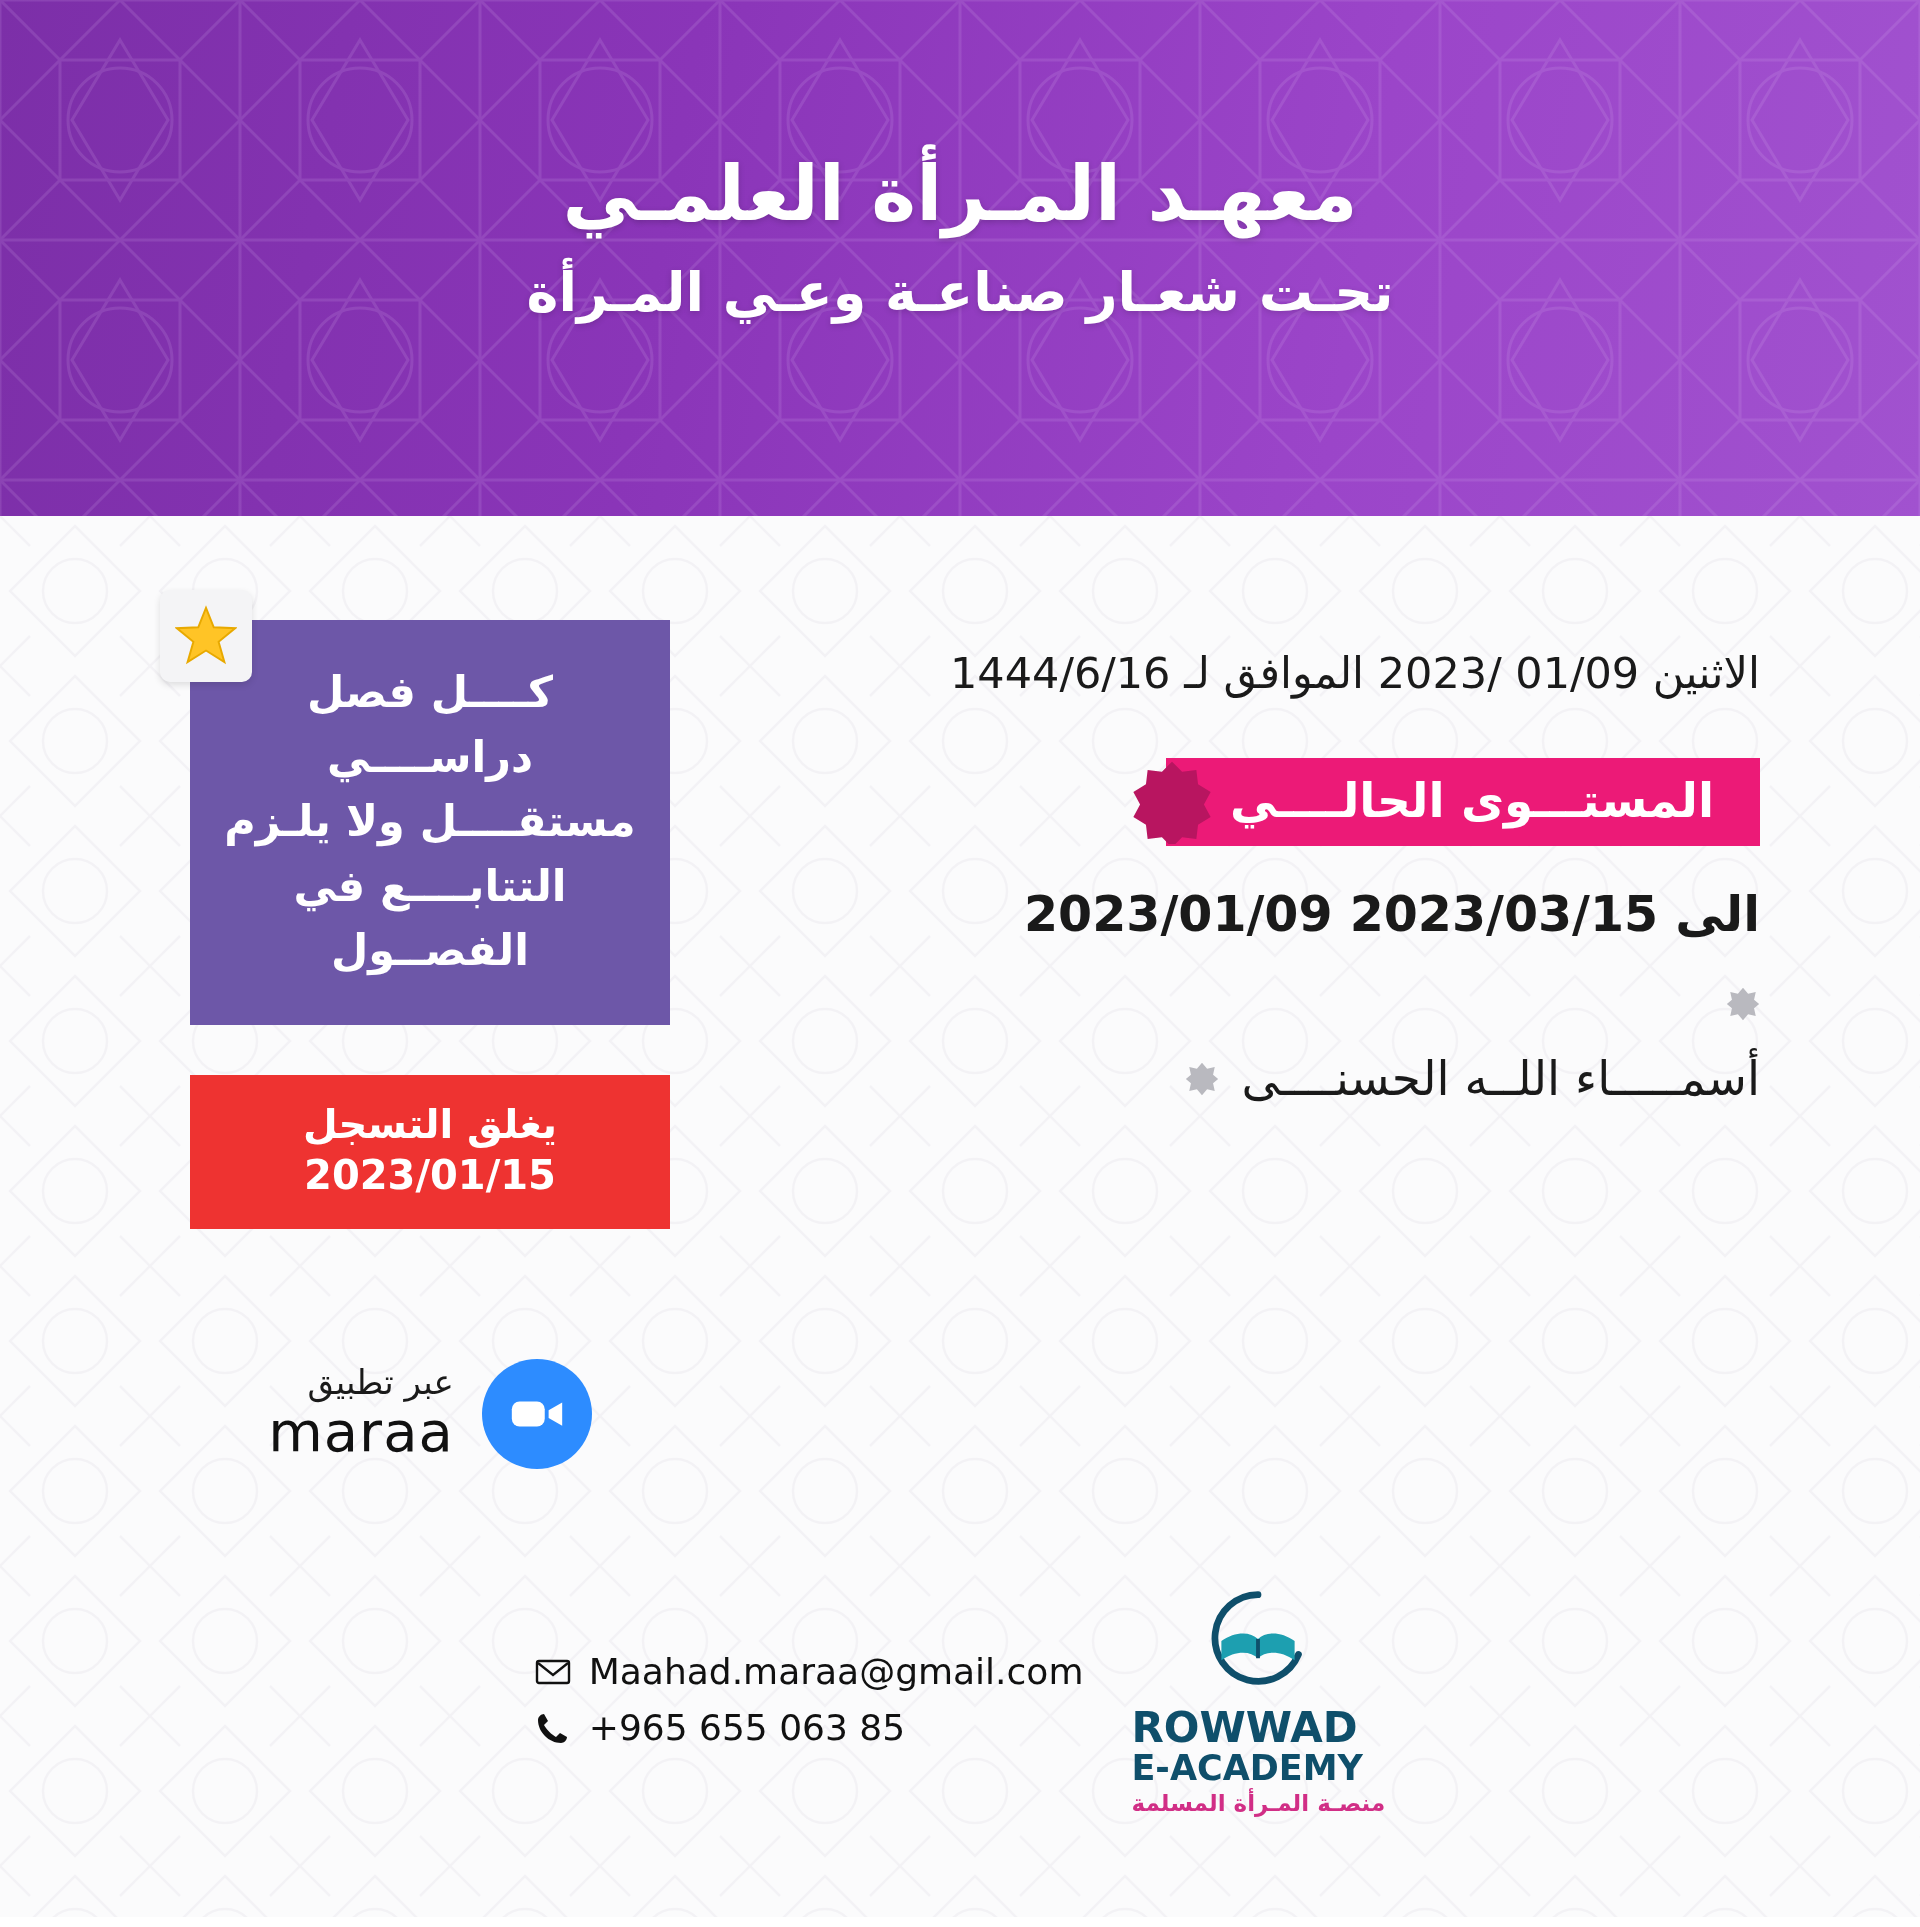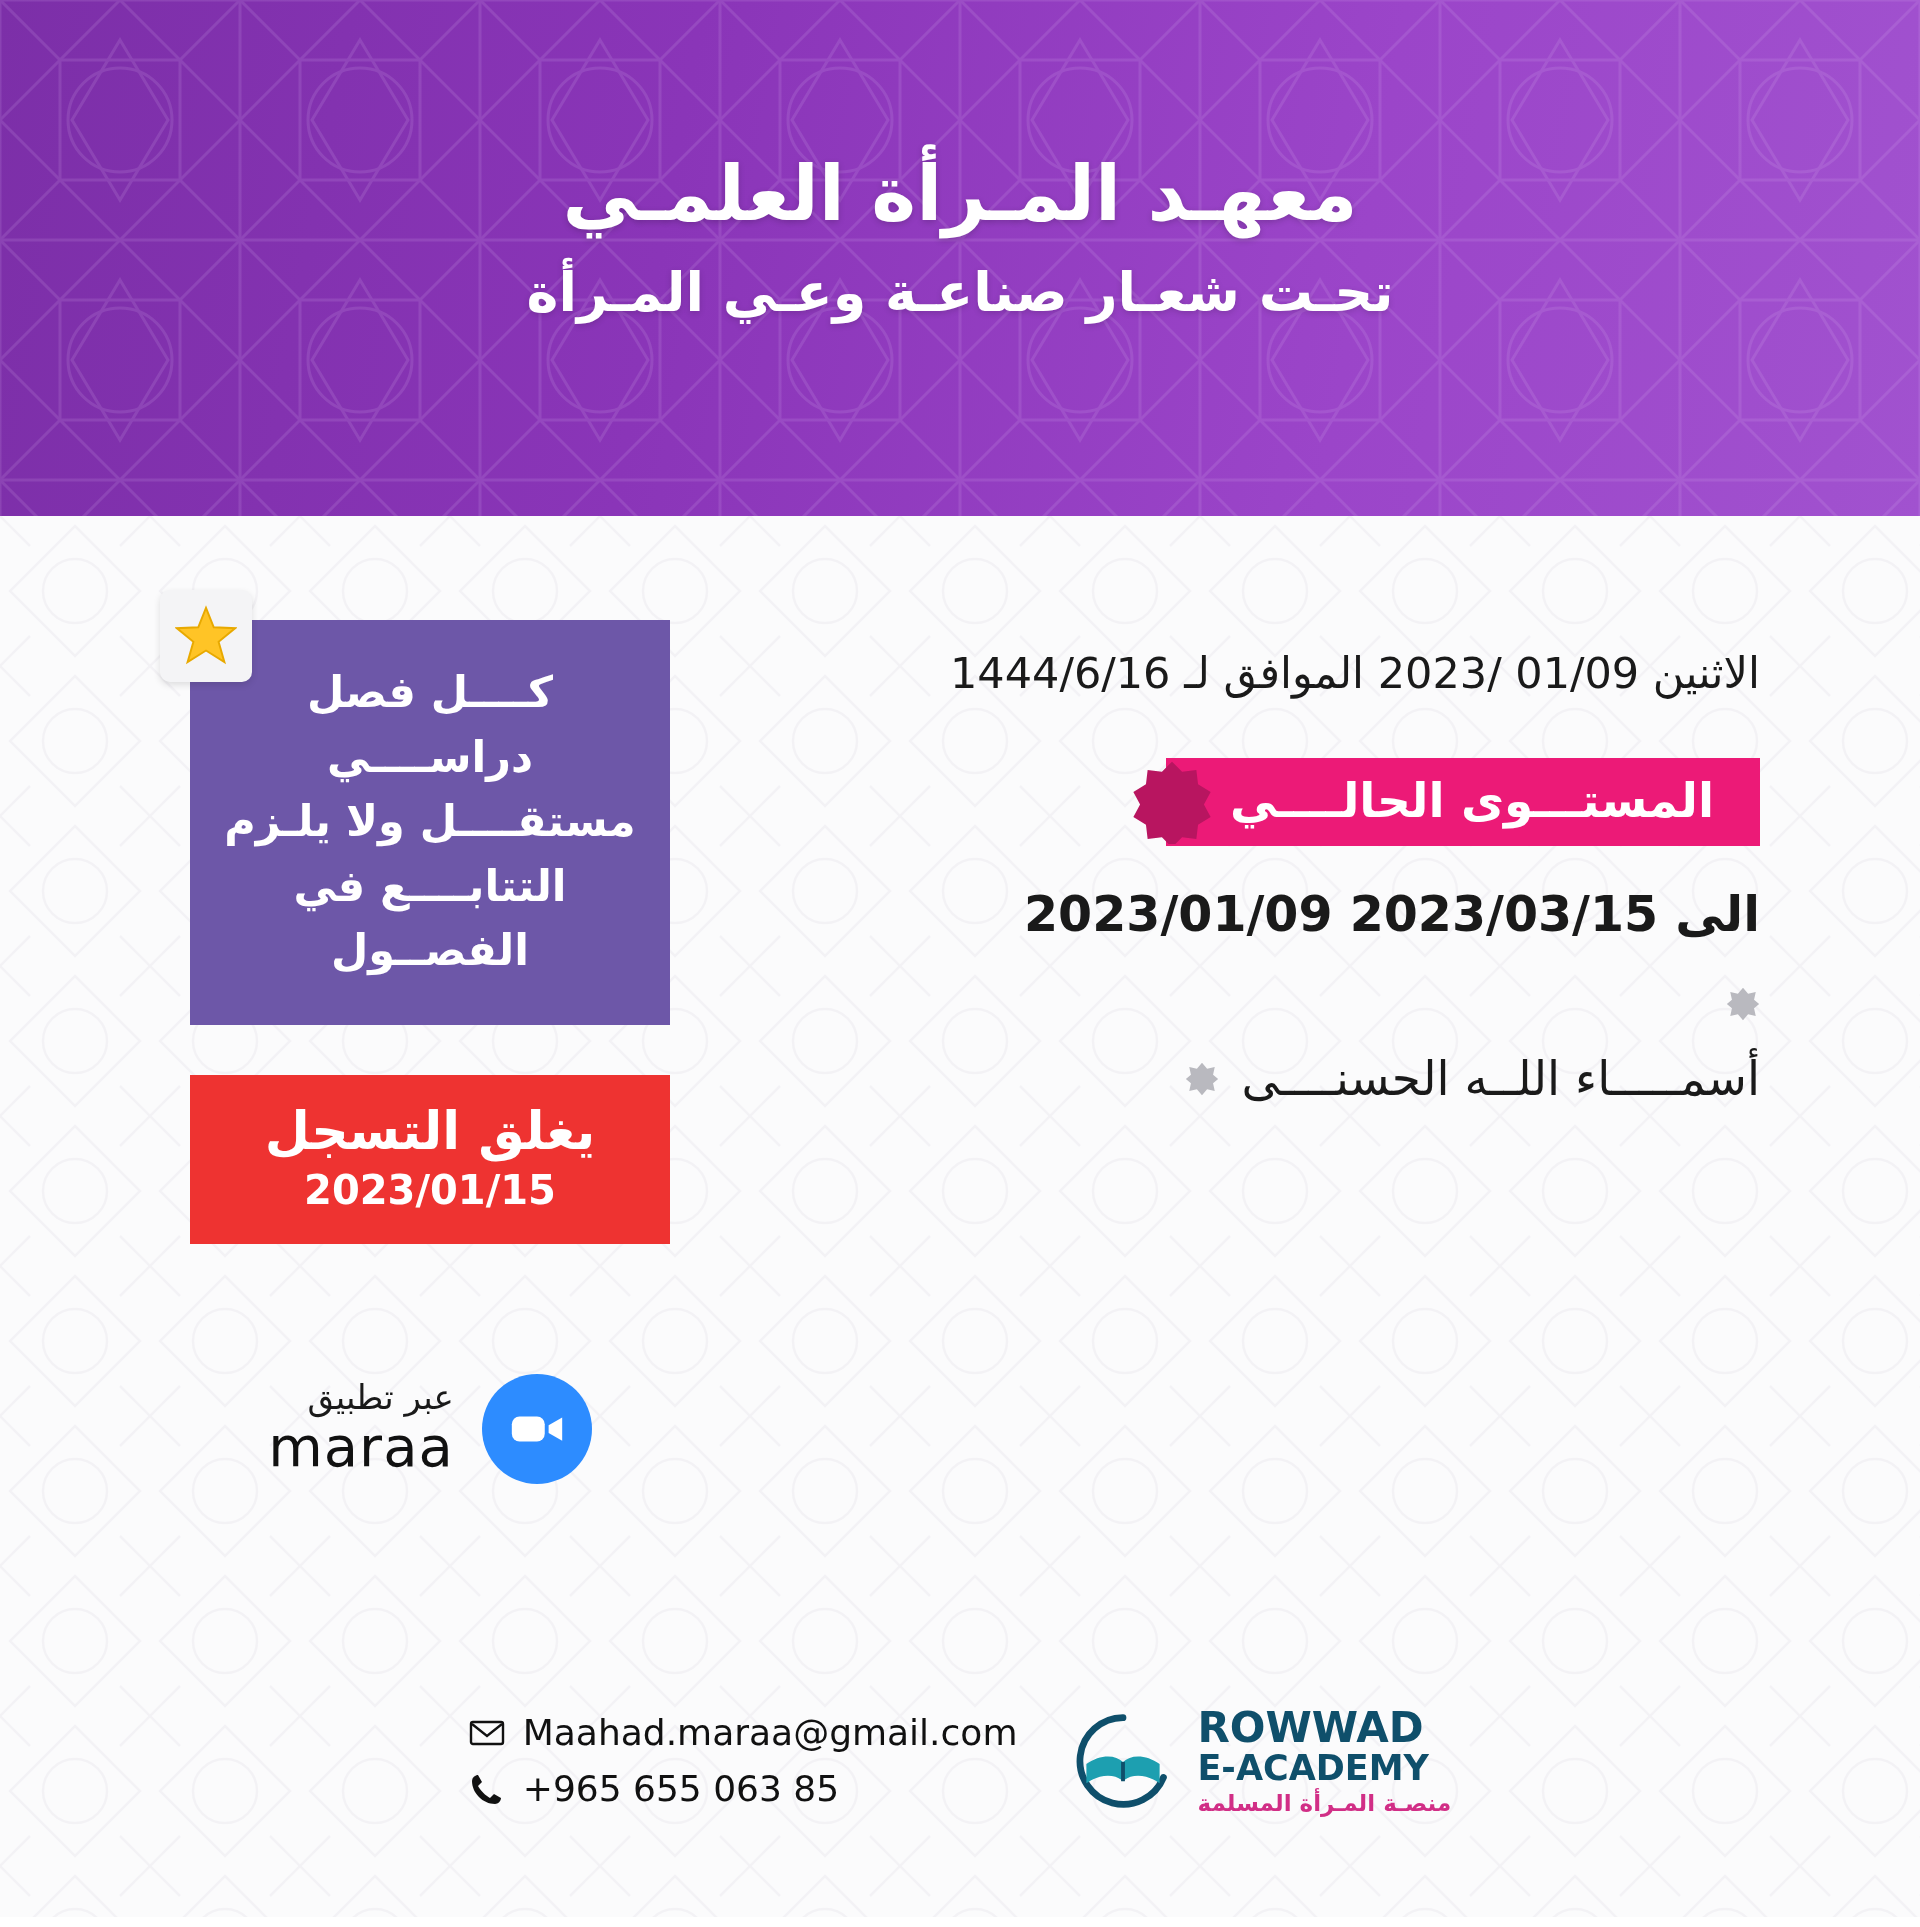--- a/index.html
+++ b/index.html
@@ -206,21 +206,21 @@
 
   .close-box {
     width: 480px;
     background: #ee3331;
     margin-top: 50px;
     padding: 24px 20px 28px 20px;
     text-align: center;
   }
   .close-title {
     color: #ffffff;
-    font-size: 52px;
+    font-size: 40px;
     font-weight: bold;
     line-height: 1.25;
   }
   .close-date {
     color: #ffffff;
     font-size: 40px;
     font-weight: bold;
     line-height: 1.3;
     direction: ltr;
   }
@@ -265,21 +265,21 @@
     bottom: 112px;
     display: flex;
     flex-direction: row-reverse;
     align-items: center;
     justify-content: center;
     gap: 48px;
     direction: ltr;
   }
   .brand {
     display: flex;
-    flex-direction: row;
+    flex-direction: column;
     align-items: center;
     gap: 16px;
   }
   .brand-mark { width: 116px; height: 106px; flex: 0 0 auto; }
   .brand-mark svg { display: block; width: 100%; height: 100%; }
   .brand-words { text-align: left; line-height: 1.0; }
   .brand-line1 {
     font-size: 42px;
     font-weight: bold;
     color: #0f4f6b;

